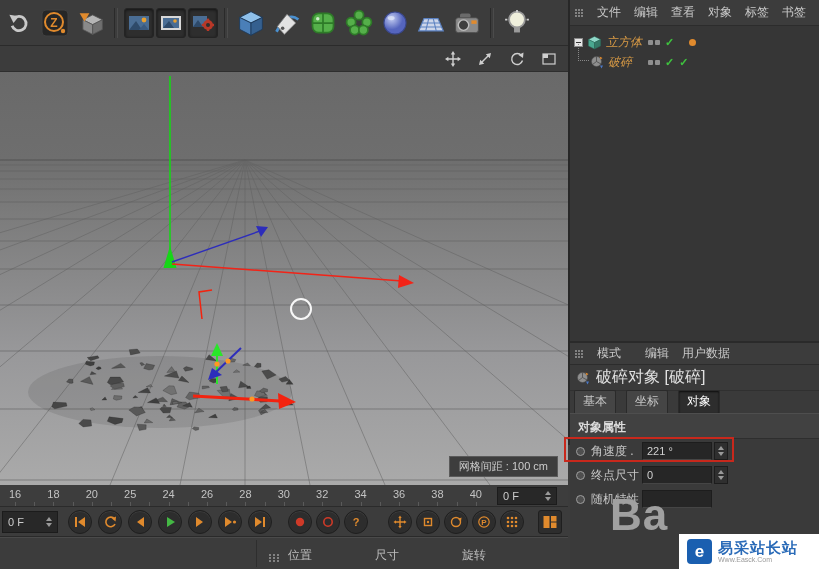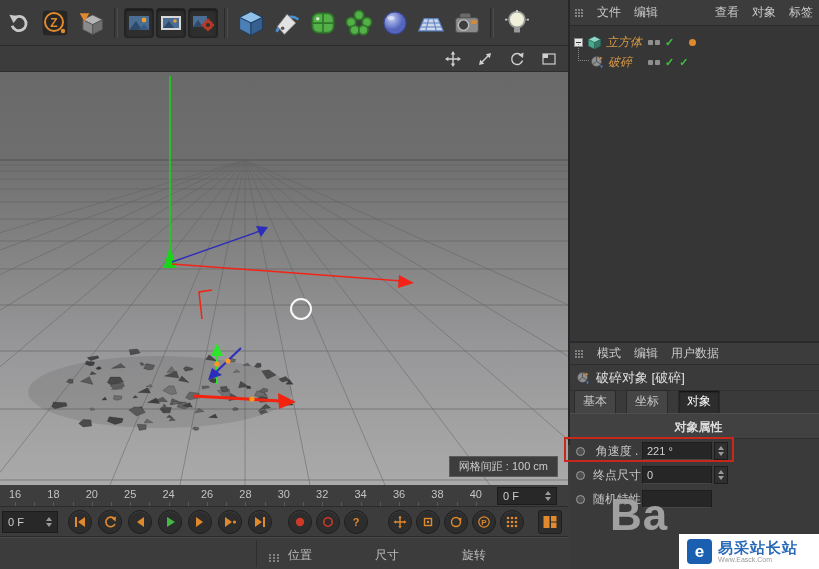--- a/index.html
+++ b/index.html
@@ -52,21 +52,21 @@
 
   
   .bottombar { position:absolute; left:0; top:537px; width:568px; height:32px; background:#3c3c3c;
                border-top:1px solid #4a4a4a; }
   .bb-col { position:absolute; top:9px; left:calc(288px + var(--i)*87px); font-size:12px; color:#bdbdbd; }
   .bb-grip { position:absolute; left:268px; top:11px; }
   .bb-div { position:absolute; left:256px; top:2px; bottom:2px; width:1px; background:#2e2e2e; }
 
   
   .right-panel { position:absolute; left:568px; top:0; width:251px; height:445px; background:#363636;
-                 border-left:2px solid #272727;text-align:center; }
+                 border-left:2px solid #272727; }
   .menu-bar { height:26px; display:flex; align-items:center; gap:13px; padding:0 0 0 4px;
               background:#3c3c3c; border-bottom:1px solid #2c2c2c; }
   .menu-item { font-size:12px; color:#c9c9c9; white-space:nowrap; }
   .grip { flex:0 0 auto; }
 
   
   .om { position:absolute; left:0; top:0; width:100%; height:341px; background:#363636; }
   .om-row { position:relative; height:20px; display:flex; align-items:center; font-size:12px; }
   .om-row .name { color:#d89a45; margin-left:4px;font-style:italic; }
   .expand-box { width:9px; height:9px; background:#e6e6e6; border:1px solid #8a8a8a; margin-left:4px;
@@ -76,21 +76,21 @@
   .vdots { display:flex; gap:2px; }
   .vdots i { width:5px; height:5px; background:#8f8f8f; border-radius:1px; display:block; }
   .check { color:#3ec23e; font-size:11px; font-weight:bold; line-height:1; }
   .odot { width:7px; height:7px; border-radius:50%; background:#e08a2d; margin-left:10px; }
   .connector { position:absolute; left:8px; top:-8px; width:11px; height:17px;
                border-left:1px dotted #888; border-bottom:1px dotted #888; }
 
   
   .am { position:absolute; left:0; top:341px; width:100%; height:228px; background:#3a3a3a; border-top:2px solid #2a2a2a; }
   .am-title { height:26px; display:flex; align-items:center; gap:6px; padding-left:6px;
-              color:#e0e0e0; font-size:13px; background:#3a3a3a; border-bottom:1px solid #303030; }
+              color:#e0e0e0; font-size:16px; background:#3a3a3a; border-bottom:1px solid #303030; }
   .am-tabs { height:22px; display:flex; align-items:flex-end; gap:10px; padding-left:4px; background:#3a3a3a; }
   .am-tab { font-size:12px; color:#c6c6c6; padding:2px 8px 3px; background:#454545; border:1px solid #2a2a2a;
             border-bottom:none; border-radius:2px 2px 0 0; }
   .am-tab.active { background:#2d2d2d; color:#ffffff; box-shadow:inset 0 1px 2px rgba(0,0,0,.7); }
   .am-section { height:26px; line-height:26px; background:#414141; border-top:1px solid #4e4e4e;
                 border-bottom:1px solid #2e2e2e; font-size:12px; font-weight:bold; color:#dddddd; padding-left:8px; }
   .am-row { position:relative; height:24px; display:flex; align-items:center; padding-left:6px; }
   .adot { width:9px; height:9px; border-radius:50%; border:1px solid #9e9e9e; background:#4f4f4f; flex:0 0 auto; }
   .am-label { color:#c6c6c6; font-size:12px; margin-left:6px; width:52px; white-space:nowrap; overflow:hidden; }
   .am-field { position:absolute; left:72px; width:70px; height:18px; background:#262626; border:1px solid #1d1d1d;
@@ -588,21 +588,21 @@
                 <circle cx="2" cy="8" r="1"></circle>
                 <circle cx="5" cy="8" r="1"></circle>
                 <circle cx="8" cy="8" r="1"></circle>
               </g>
             </svg>
         </span>
         <div style="display:flex">
 
         <span class="menu-item" style="margin-right: 13px; --i: 0;">文件</span>
             <span class="menu-item" style="margin-right: 13px; --i: 1;">编辑</span>
-            <span class="menu-item" style="margin-right: 13px; margin-left: 44px; --i: 2;">查看</span>
+            <span class="menu-item" style="margin-right: 13px; --i: 2;">查看</span>
             <span class="menu-item" style="margin-right: 13px; --i: 3;">对象</span>
             <span class="menu-item" style="margin-right: 13px; --i: 4;">标签</span>
             <span class="menu-item" style="margin-right: 13px; --i: 5;">书签</span>
           </div>
       </div>
 
       <div style="height:6px"></div>
 
       <div class="om-row">
         <span class="expand-box"></span>
@@ -654,21 +654,21 @@
                 <circle cx="5" cy="5" r="1"></circle>
                 <circle cx="8" cy="5" r="1"></circle>
                 <circle cx="2" cy="8" r="1"></circle>
                 <circle cx="5" cy="8" r="1"></circle>
                 <circle cx="8" cy="8" r="1"></circle>
               </g>
             </svg>
         </span>
         <div style="display:flex">
 
-        <span class="menu-item" style="margin-right: 13px; --i: 0;">模式</span>
+        <span class="menu-item" style="margin-right: 24px; --i: 0;">模式</span>
             <span class="menu-item" style="margin-right: 13px; --i: 1;">编辑</span>
             <span class="menu-item" style="margin-right: 13px; --i: 2;">用户数据</span>
           </div>
       </div>
 
       <div class="am-title">
         <svg width="14" height="14" viewBox="0 0 14 14">
             <circle cx="6.5" cy="6.5" r="5" fill="#8f8f8f" stroke="#4a4a4a" stroke-width=".6"></circle>
             <path d="M6.5,1.5 L6.5,6.5 L11,9 M6.5,6.5 L2.5,9.5" stroke="#4a4a4a" stroke-width=".8" fill="none"></path>
             <polygon points="9.5,1.5 12.5,3 10.5,4.5" fill="#e08a2d"></polygon>

